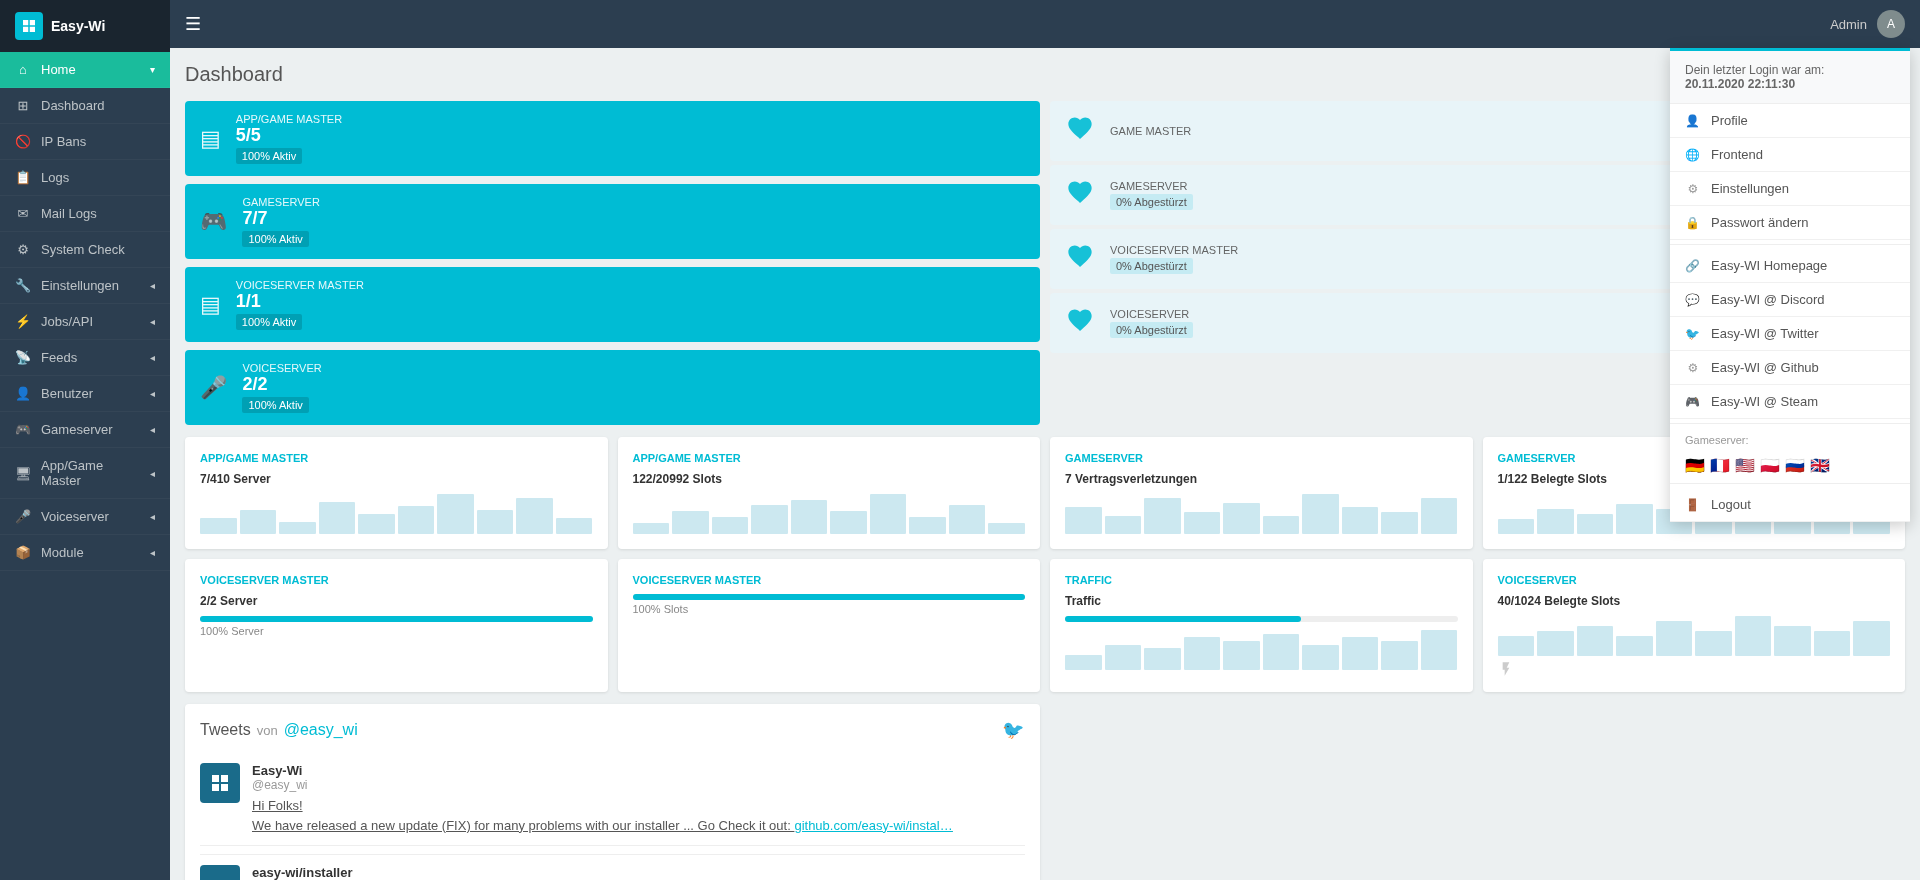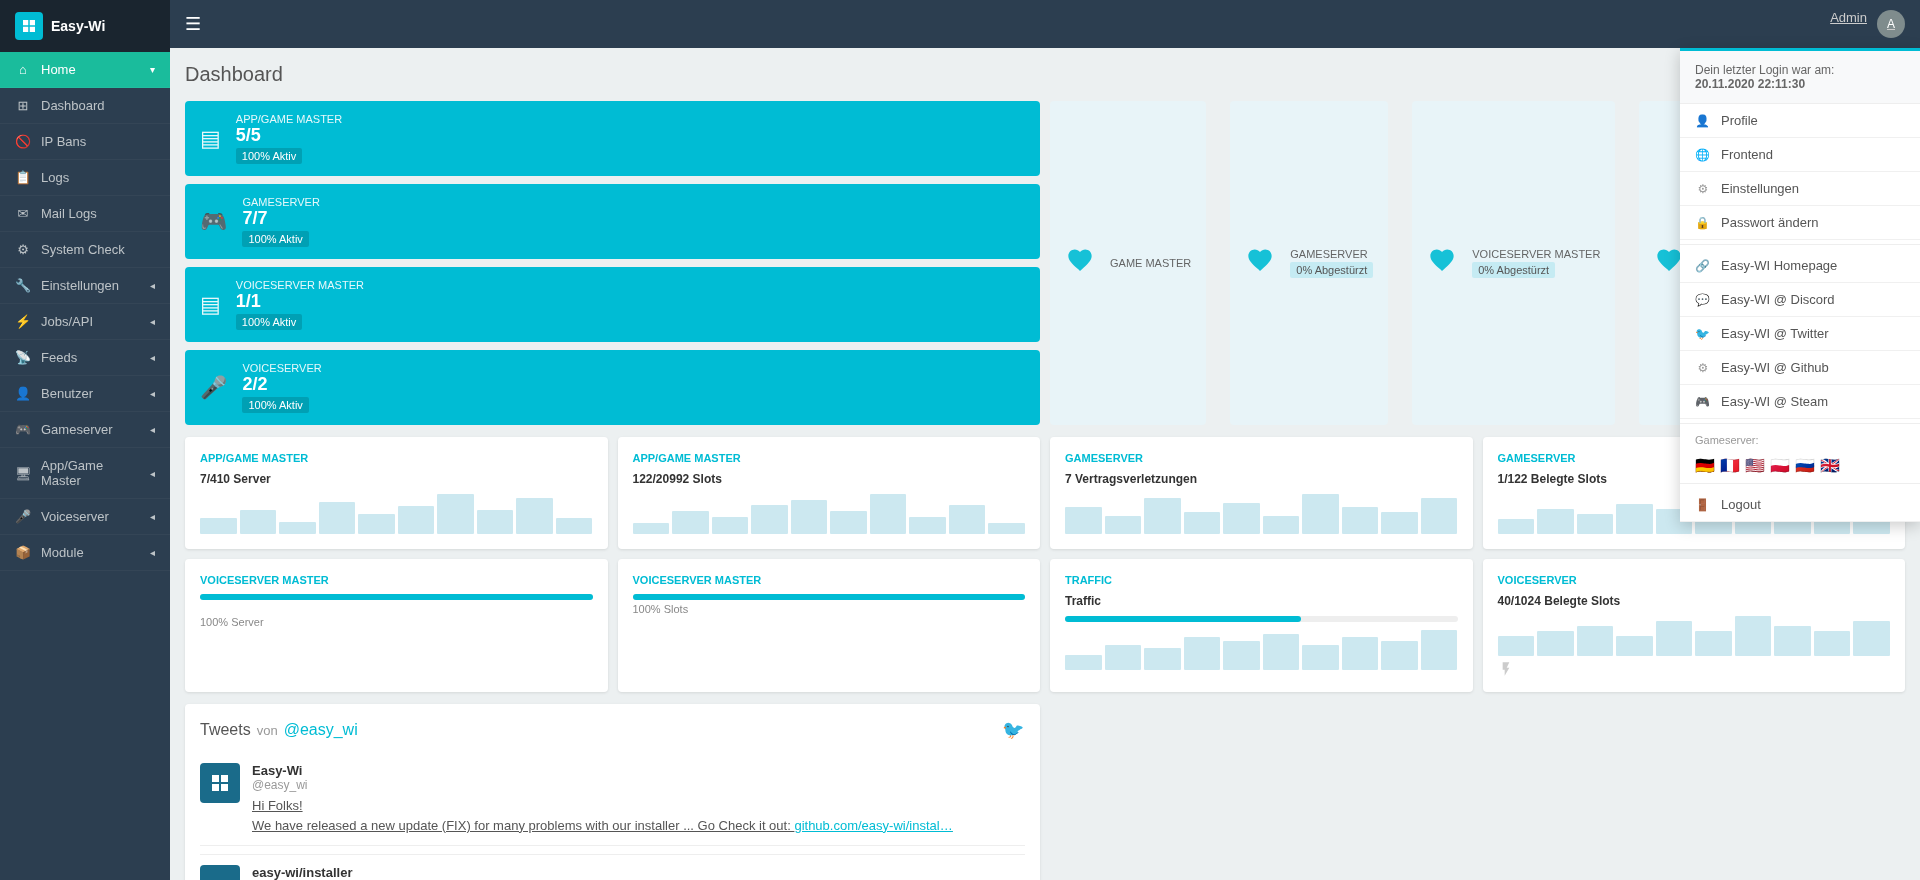--- a/index.html
+++ b/index.html
@@ -57,21 +57,21 @@
     .topbar {
       background: #2c3e50;
       height: 48px;
       display: flex;
       align-items: center;
       padding: 0 15px;
       justify-content: space-between;
       flex-shrink: 0;
     }
     .topbar-left { display: flex; align-items: center; gap: 10px; color: white; font-size: 18px; }
-    .topbar-right { display: flex; gap: 10px; color: #ccc; font-size: 13px; cursor: pointer; text-decoration: underline; }
+    .topbar-right { display: flex; align-items: center; gap: 10px; color: #ccc; font-size: 13px; cursor: pointer; }
     .topbar-right .avatar { width: 28px; height: 28px; border-radius: 50%; background: #7f8c8d; display: flex; align-items: center; justify-content: center; color: white; font-size: 12px; }
 
     
     .content {
       flex: 1;
       overflow-y: auto;
       padding: 15px;
       position: relative;
     }
     .page-title {
@@ -118,21 +118,21 @@
     .tweets-header .handle { color: #00bcd4; }
     .tweet { display: flex; gap: 12px; padding: 10px 0; border-bottom: 1px solid #eee; }
     .tweet-avatar { width: 40px; height: 40px; border-radius: 4px; background: #1a6b8a; display: flex; align-items: center; justify-content: center; flex-shrink: 0; }
     .tweet-name { font-weight: bold; font-size: 13px; color: #333; }
     .tweet-handle { font-size: 12px; color: #999; }
     .tweet-text { font-size: 13px; color: #555; margin-top: 4px; line-height: 1.5; text-decoration: underline; }
     .tweet-link { color: #00bcd4; }
     .dropdown-menu {
       position: fixed;
       top: 48px;
-      right: 0;
+      right: 10px;
       width: 240px;
       background: white;
       box-shadow: 0 4px 15px rgba(0,0,0,0.2);
       z-index: 100;
       border-top: 3px solid #00bcd4;
     }
     .dropdown-menu .last-login {
       padding: 12px 15px;
       background: #f8f9fa;
       font-size: 12px;
@@ -280,21 +280,21 @@
         <div class="stat-card blue">
           <span class="card-icon">🎤</span>
           <div class="card-info">
             <div class="card-title">VOICESERVER</div>
             <div class="card-value">2/2</div>
             <span class="card-status">100% Aktiv</span>
           </div>
         </div>
       </div>
 
-      <div style="display:flex; gap:24px;">
+      <div style="display:flex; flex-direction:column; gap:4px;">
         <div class="stat-card" style="background:#e8f4f8;">
           <span class="card-icon" style="color:#00bcd4; font-size:26px;">
             <svg width="30" height="28" viewBox="0 0 24 24" fill="#00bcd4">
                 <path d="M12 21.35l-1.45-1.32C5.4 15.36 2 12.28 2 8.5 2 5.42 4.42 3 7.5 3c1.74 0 3.41.81 4.5 2.09C13.09 3.81 14.76 3 16.5 3 19.58 3 22 5.42 22 8.5c0 3.78-3.4 6.86-8.55 11.54L12 21.35z"></path>
               </svg>
           </span>
           <div class="card-info">
             <div class="card-title" style="color:#555;">GAME MASTER</div>
           </div>
         </div>
@@ -402,24 +402,25 @@
             <div class="chart-bar" style="height: 62.5%;"></div>
             <div class="chart-bar" style="height: 75%;"></div>
           </div>
       </div>
     </div>
 
     <div style="display:grid; grid-template-columns: repeat(4, 1fr); gap:10px; margin-bottom:12px;">
 
       <div class="summary-card">
         <div class="s-title">VOICESERVER MASTER</div>
+        <div class="s-value">2/2 Server</div>
         <div class="progress-bar">
           <div class="progress-fill" style="width:100%;"></div>
         </div>
-        <div style="font-size:11px; color:#888; margin-top:16px;">100% Server</div>
+        <div style="font-size:11px; color:#888; margin-top:3px;">100% Server</div>
       </div>
 
       <div class="summary-card">
         <div class="s-title">VOICESERVER MASTER</div>
         <div class="progress-bar">
           <div class="progress-fill" style="width:100%;"></div>
         </div>
         <div style="font-size:11px; color:#888; margin-top:3px;">100% Slots</div>
       </div>
 

